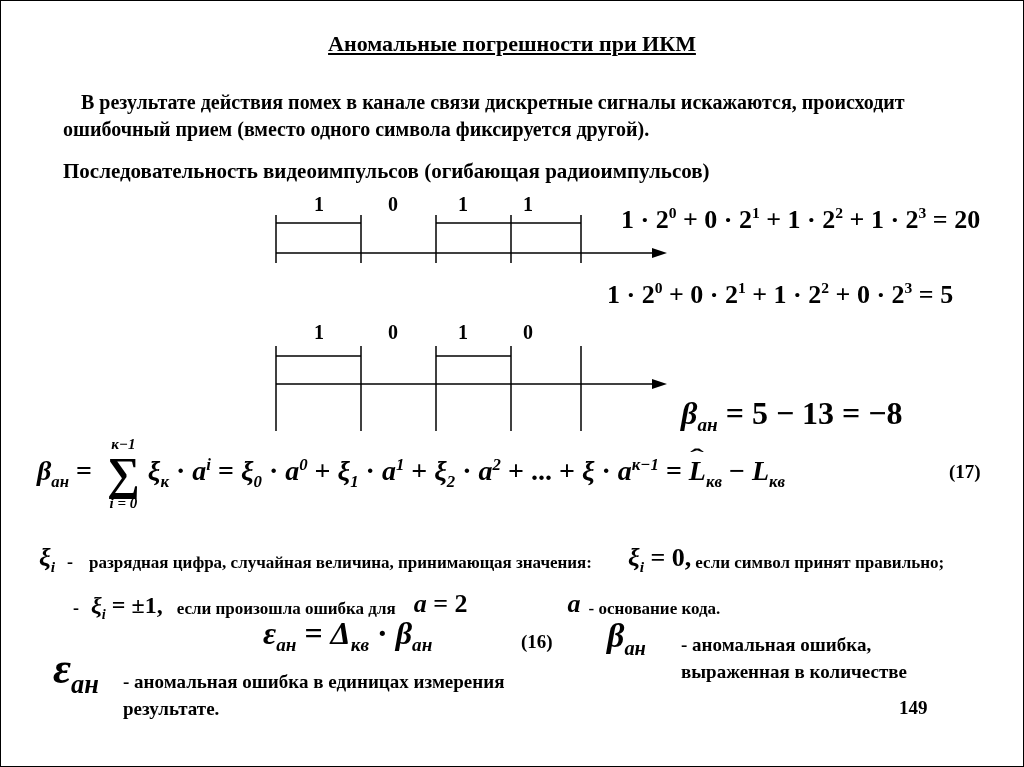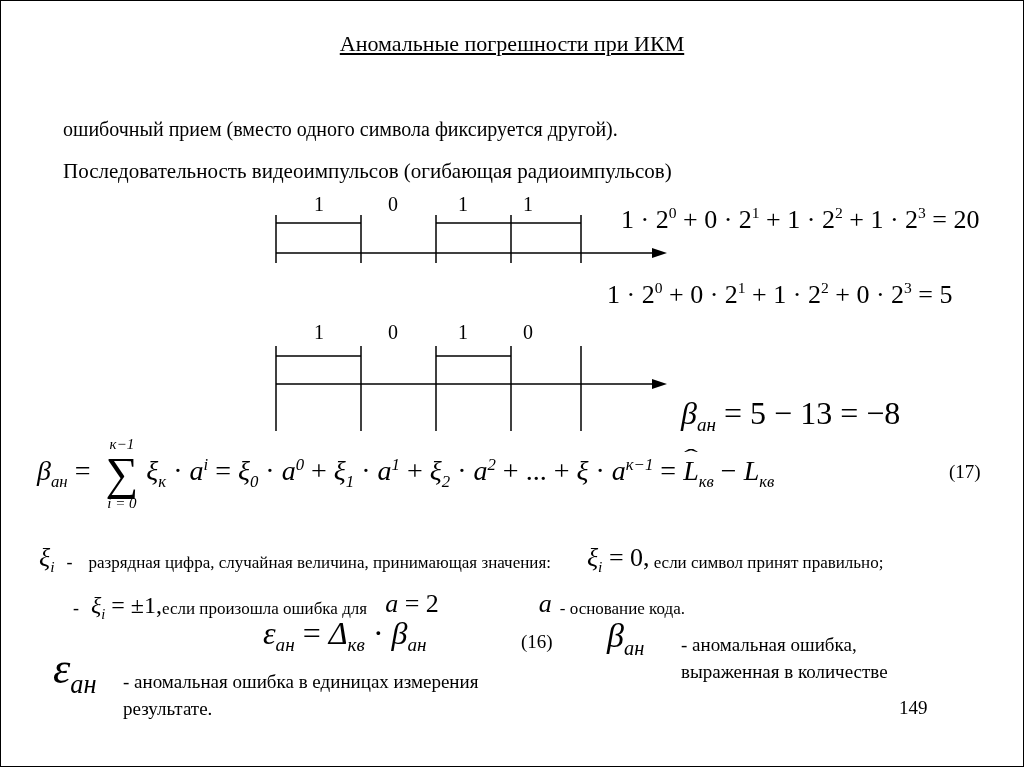--- a/index.html
+++ b/index.html
@@ -4,21 +4,21 @@
 <style>
   * { margin:0; padding:0; box-sizing:border-box; }
   html,body { background:#fff; }
   body {
     width:1024px; height:767px;
     font-family:"Liberation Serif","DejaVu Serif",serif;
     color:#000;
   }
   .slide {
     position:relative; width:1024px; height:767px;
-    background:#fff; border:1px solid #000; overflow:hidden;
+    background:#fff; border:1px solid #000; overflow:hidden;font-weight:bold;
   }
   .abs { position:absolute; }
   .title {
     left:0; width:100%; top:30px; text-align:center;
     font-size:22px; text-decoration:underline;
   }
   .body-text { font-size:20px; }
   .seq { font-size:21px; }
   .small { font-size:17px; }
   .formula { white-space:nowrap; font-family:"Liberation Serif","DejaVu Serif",serif; }
@@ -42,20 +42,21 @@
   svg polygon { fill:#000; stroke:none; }
   svg text { font-family:"Liberation Serif","DejaVu Serif",serif; font-size:20px; fill:#000; text-anchor:middle; }
 </style>
 </head>
 <body>
 
 <div class="slide">
 
   <div class="abs title">Аномальные погрешности при ИКМ</div>
 
+  <div class="abs body-text" style="left:80px; top:90px;">В результате действия помех в канале связи дискретные сигналы искажаются, происходит</div>
   <div class="abs body-text" style="left:62px; top:117px;">ошибочный прием (вместо  одного символа фиксируется другой).</div>
 
   <div class="abs seq" style="left:62px; top:158px;">Последовательность видеоимпульсов  (огибающая радиоимпульсов)</div>
 
   <svg class="abs" style="left:255px; top:190px;" width="420" height="250" viewBox="0 0 420 250">
 
     <g>
       <text x="63" y="20">1</text>
       <text x="137" y="20">0</text>
       <text x="207" y="20">1</text>
@@ -105,21 +106,21 @@
     <span class="formula" style="font-size:26px;"><span class="it">ξ<sub>i</sub></span></span>
     <span class="dash" style="margin-left:12px;">-</span>
     <span class="small" style="margin-left:16px;">разрядная цифра, случайная величина, принимающая значения:</span>
     <span class="formula" style="font-size:26px; margin-left:36px;"><span class="it">ξ<sub>i</sub></span><span> = 0,</span></span>
     <span class="small" style="margin-left:4px;">если символ принят правильно;</span>
   </div>
 
   <div class="abs row" style="left:72px; top:588px;">
     <span class="dash">-</span>
     <span class="formula" style="font-size:24px; margin-left:12px;"><span class="it">ξ<sub>i</sub></span><span> = ±1,</span></span>
-    <span class="small" style="margin-left:0;">если  произошла ошибка для</span>
+    <span class="small" style="margin-left:14px;">если  произошла ошибка для</span>
     <span class="formula" style="font-size:26px; margin-left:18px;"><span class="it">a</span><span> = 2</span></span>
     <span class="formula" style="font-size:26px; margin-left:100px;"><span class="it">a</span></span>
     <span class="small" style="margin-left:8px;">- основание кода.</span>
   </div>
 
   <div class="abs formula" style="left:262px; top:614px; font-size:32px;"><span class="it">ε<sub>ан</sub></span><span> = </span><span class="it">Δ<sub>кв</sub></span><span> · </span><span class="it">β<sub>ан</sub></span></div>
   <div class="abs" style="left:520px; top:630px; font-size:19px;">(16)</div>
 
   <div class="abs formula" style="left:606px; top:616px; font-size:34px;"><span class="it">β<sub>ан</sub></span></div>
   <div class="abs" style="left:680px; top:630px; font-size:19px; line-height:27px;">

